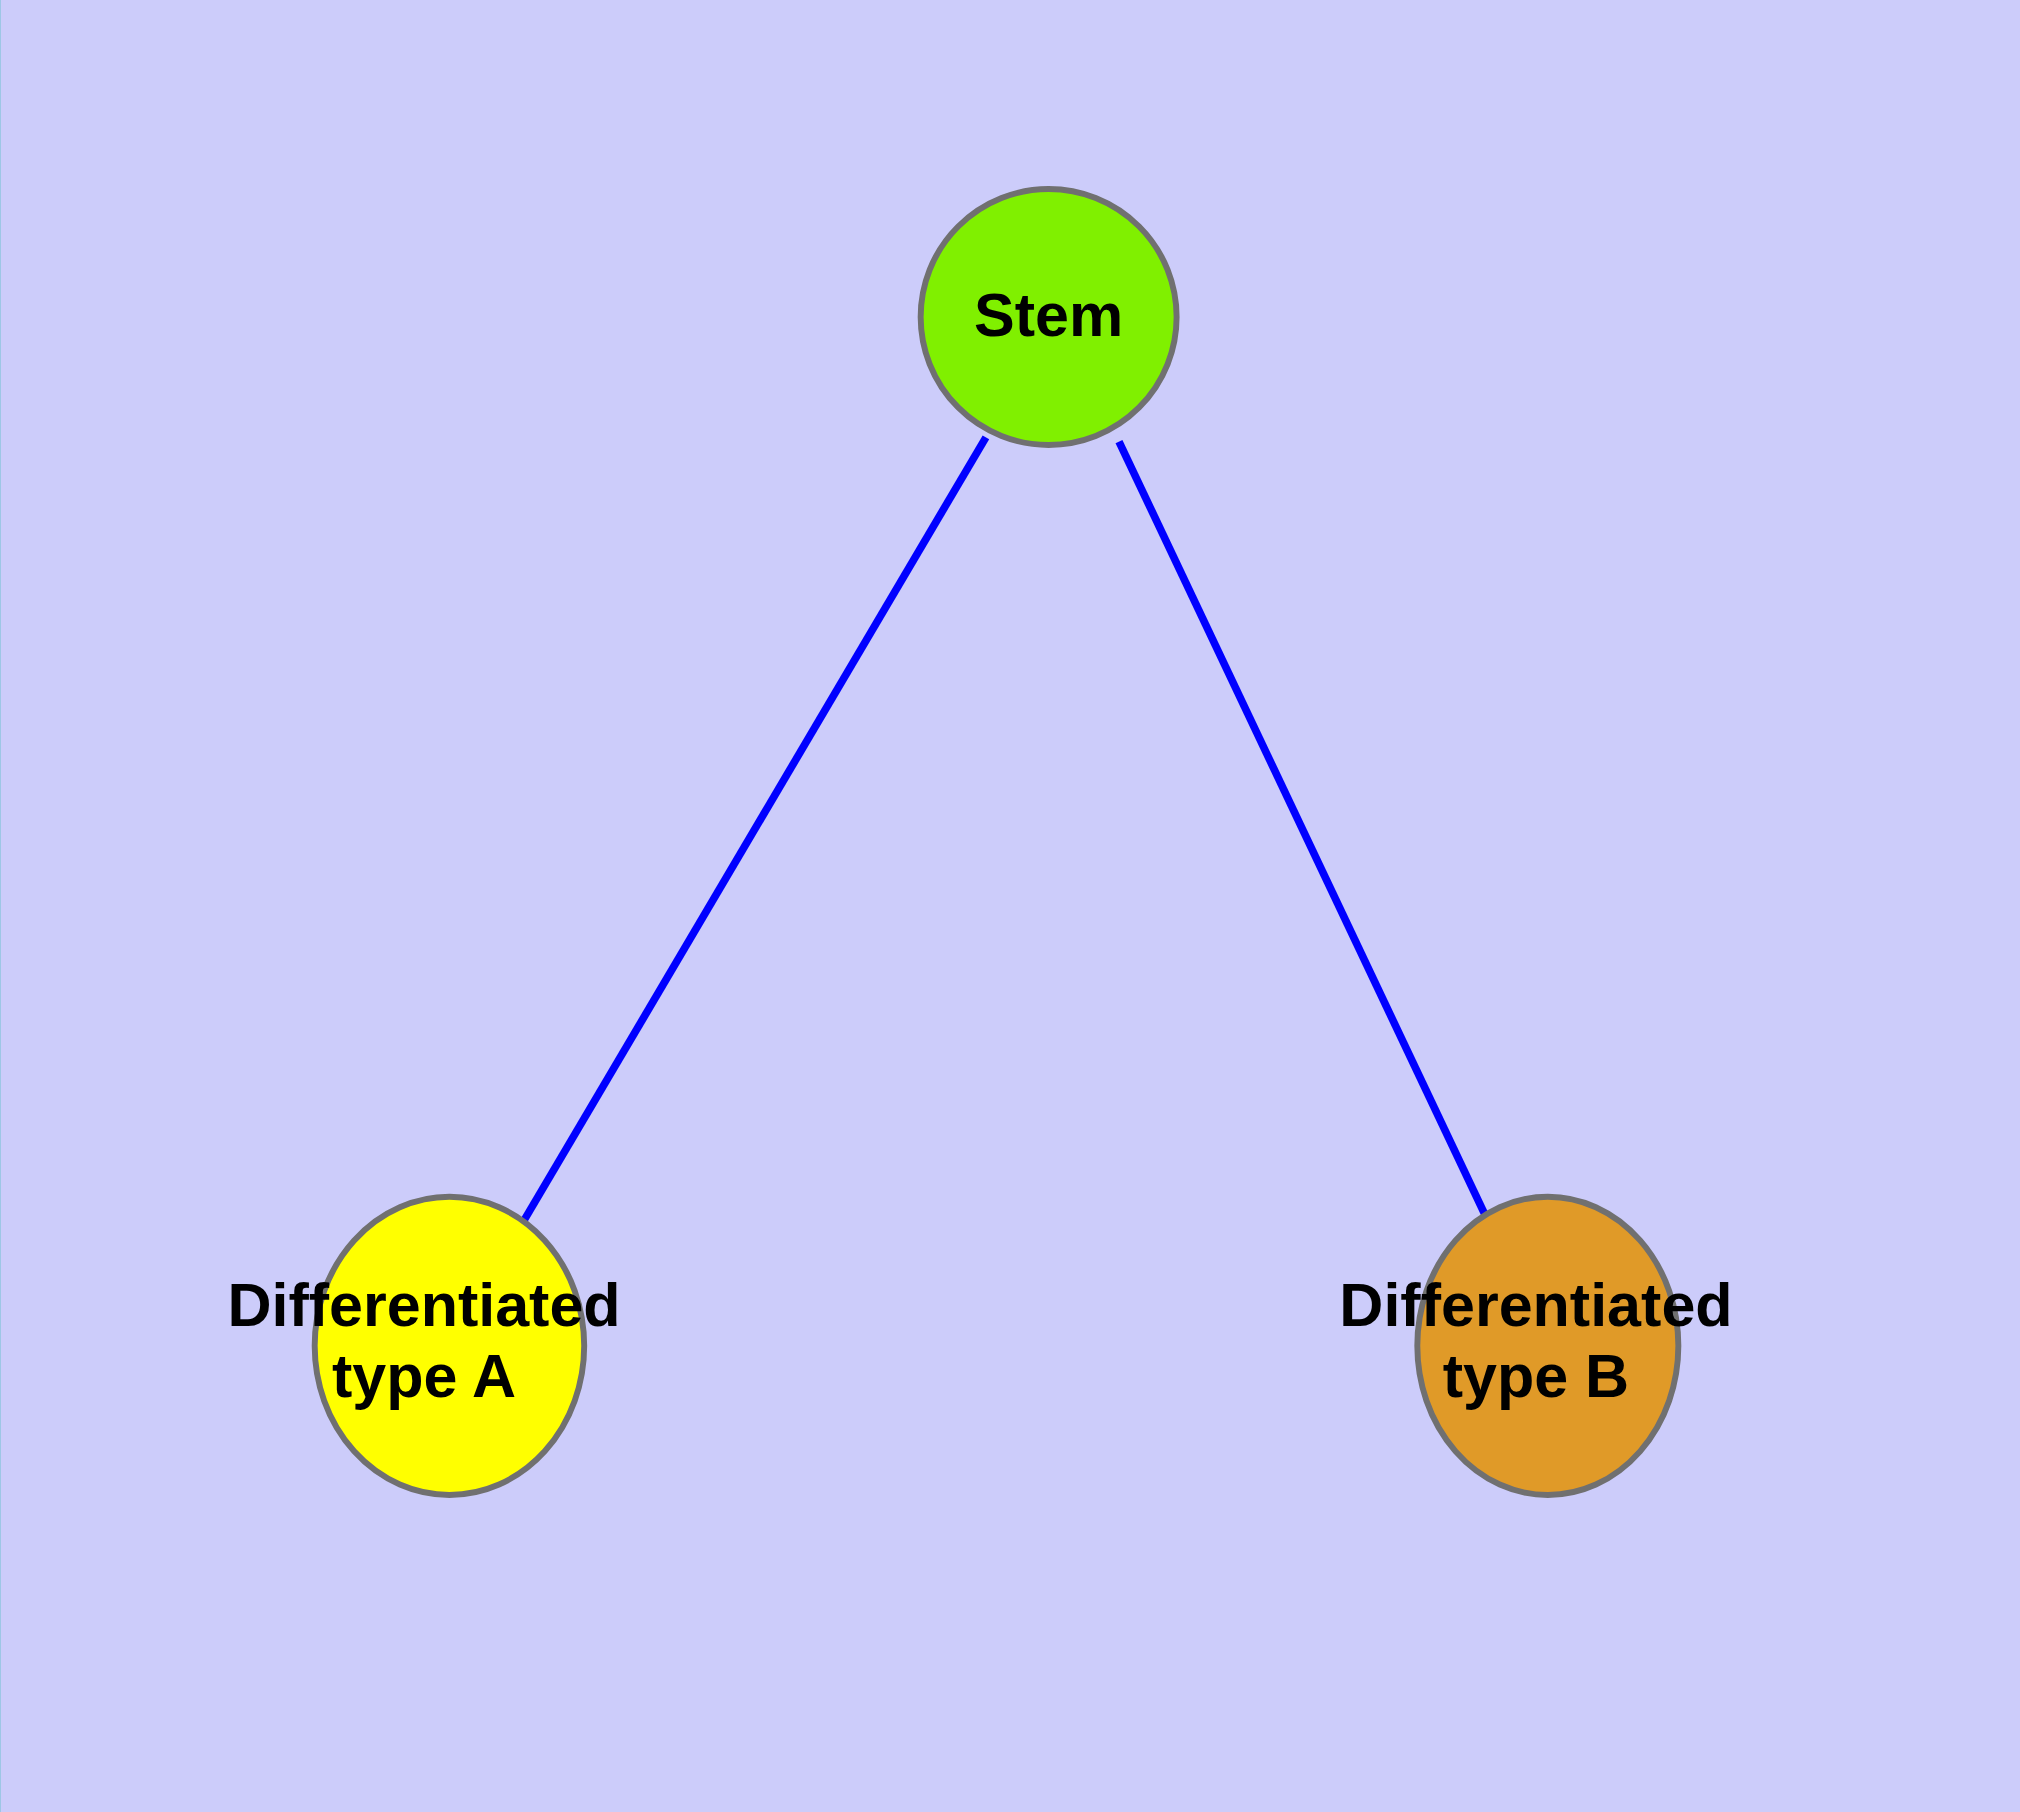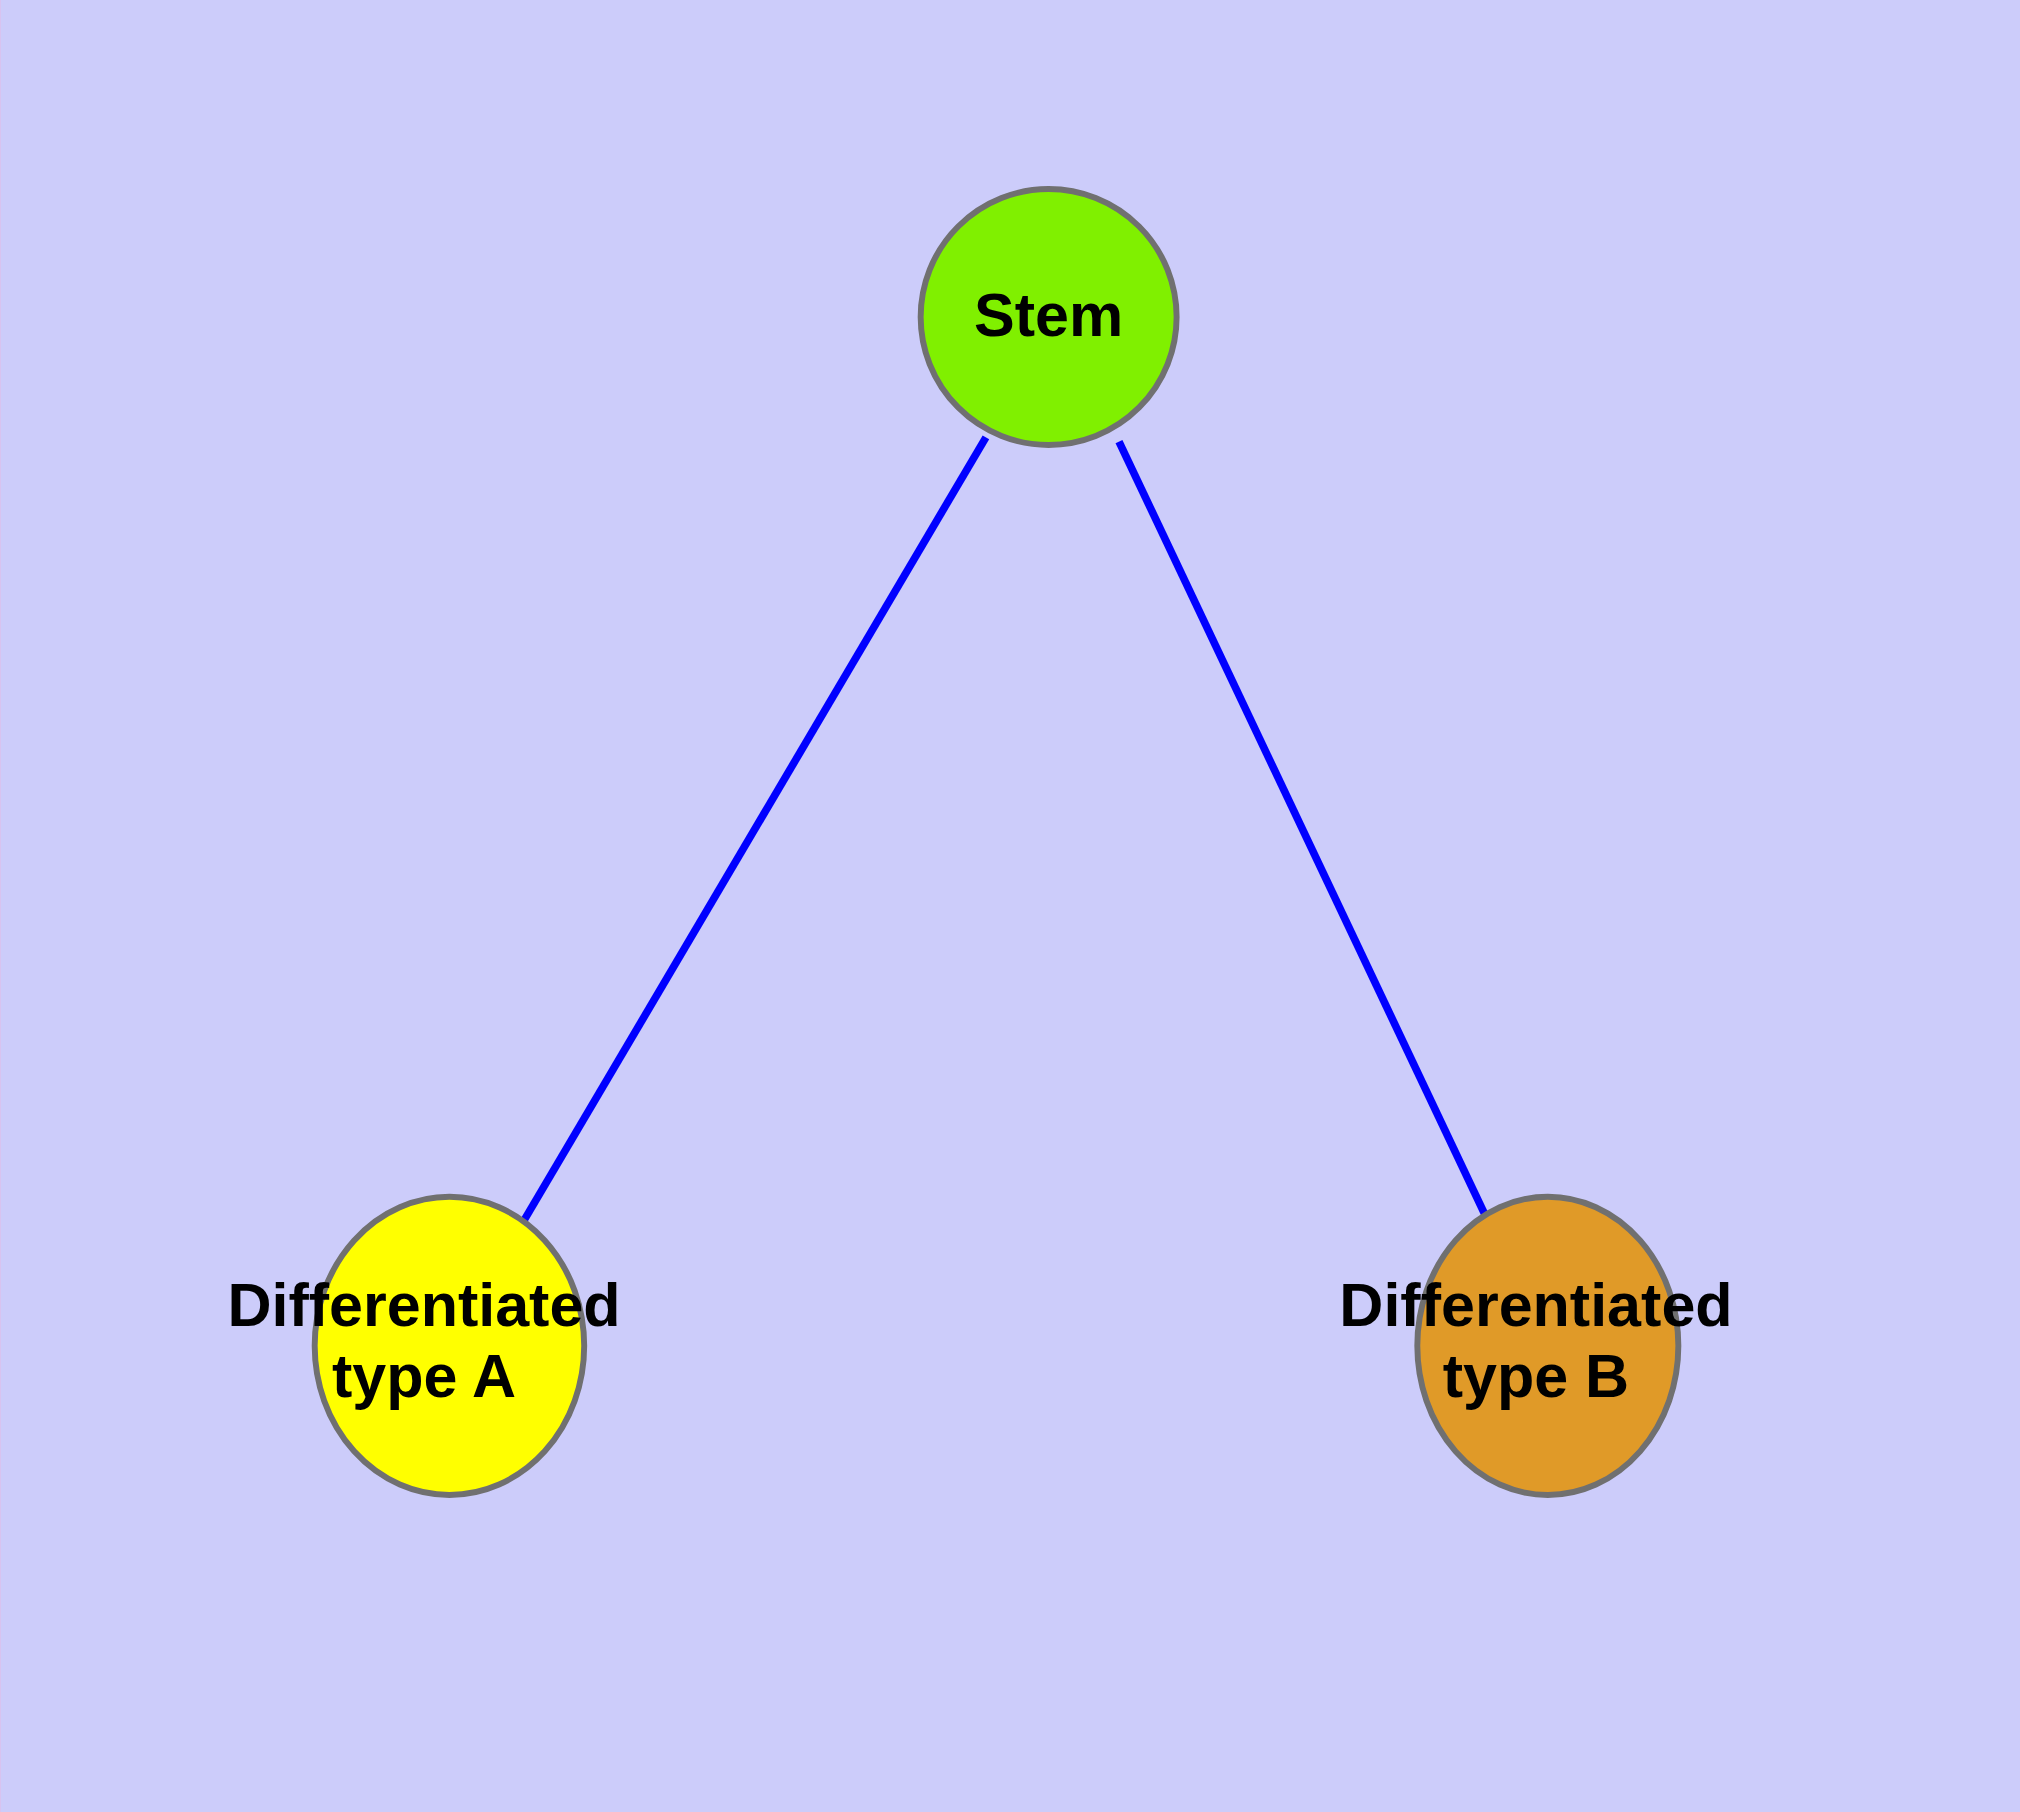--- a/index.html
+++ b/index.html
@@ -36,21 +36,21 @@
     paint-order: normal;
     white-space: pre;
   }
   .edge-line {
     stroke-linecap: butt;
   }
 </style>
 </head>
 <body>
 
-<div id="canvas-root" style="background: #f9a8d4; width: 1608px; height: 1812px; text-align: center;">
+<div id="canvas-root" style="background: #14b8a6; width: 1608px; height: 1812px; text-align: center;">
   <svg id="graph-svg" viewBox="0 0 2384 2138" xmlns="http://www.w3.org/2000/svg" style="width: 2021px; height: 1812px;">
 
     <rect id="bg-rect" x="0" y="0" width="2384" height="2138" fill="#ccccfa"></rect>
 
     <g id="edges-layer">
         <line x1="1163" y1="516" x2="618" y2="1440" stroke="#0000ff" stroke-width="9" class="edge-line"></line>
         <line x1="1320" y1="521" x2="1755" y2="1440" stroke="#0000ff" stroke-width="9" class="edge-line"></line>
       </g>
     <g id="nodes-layer">
         <g>

